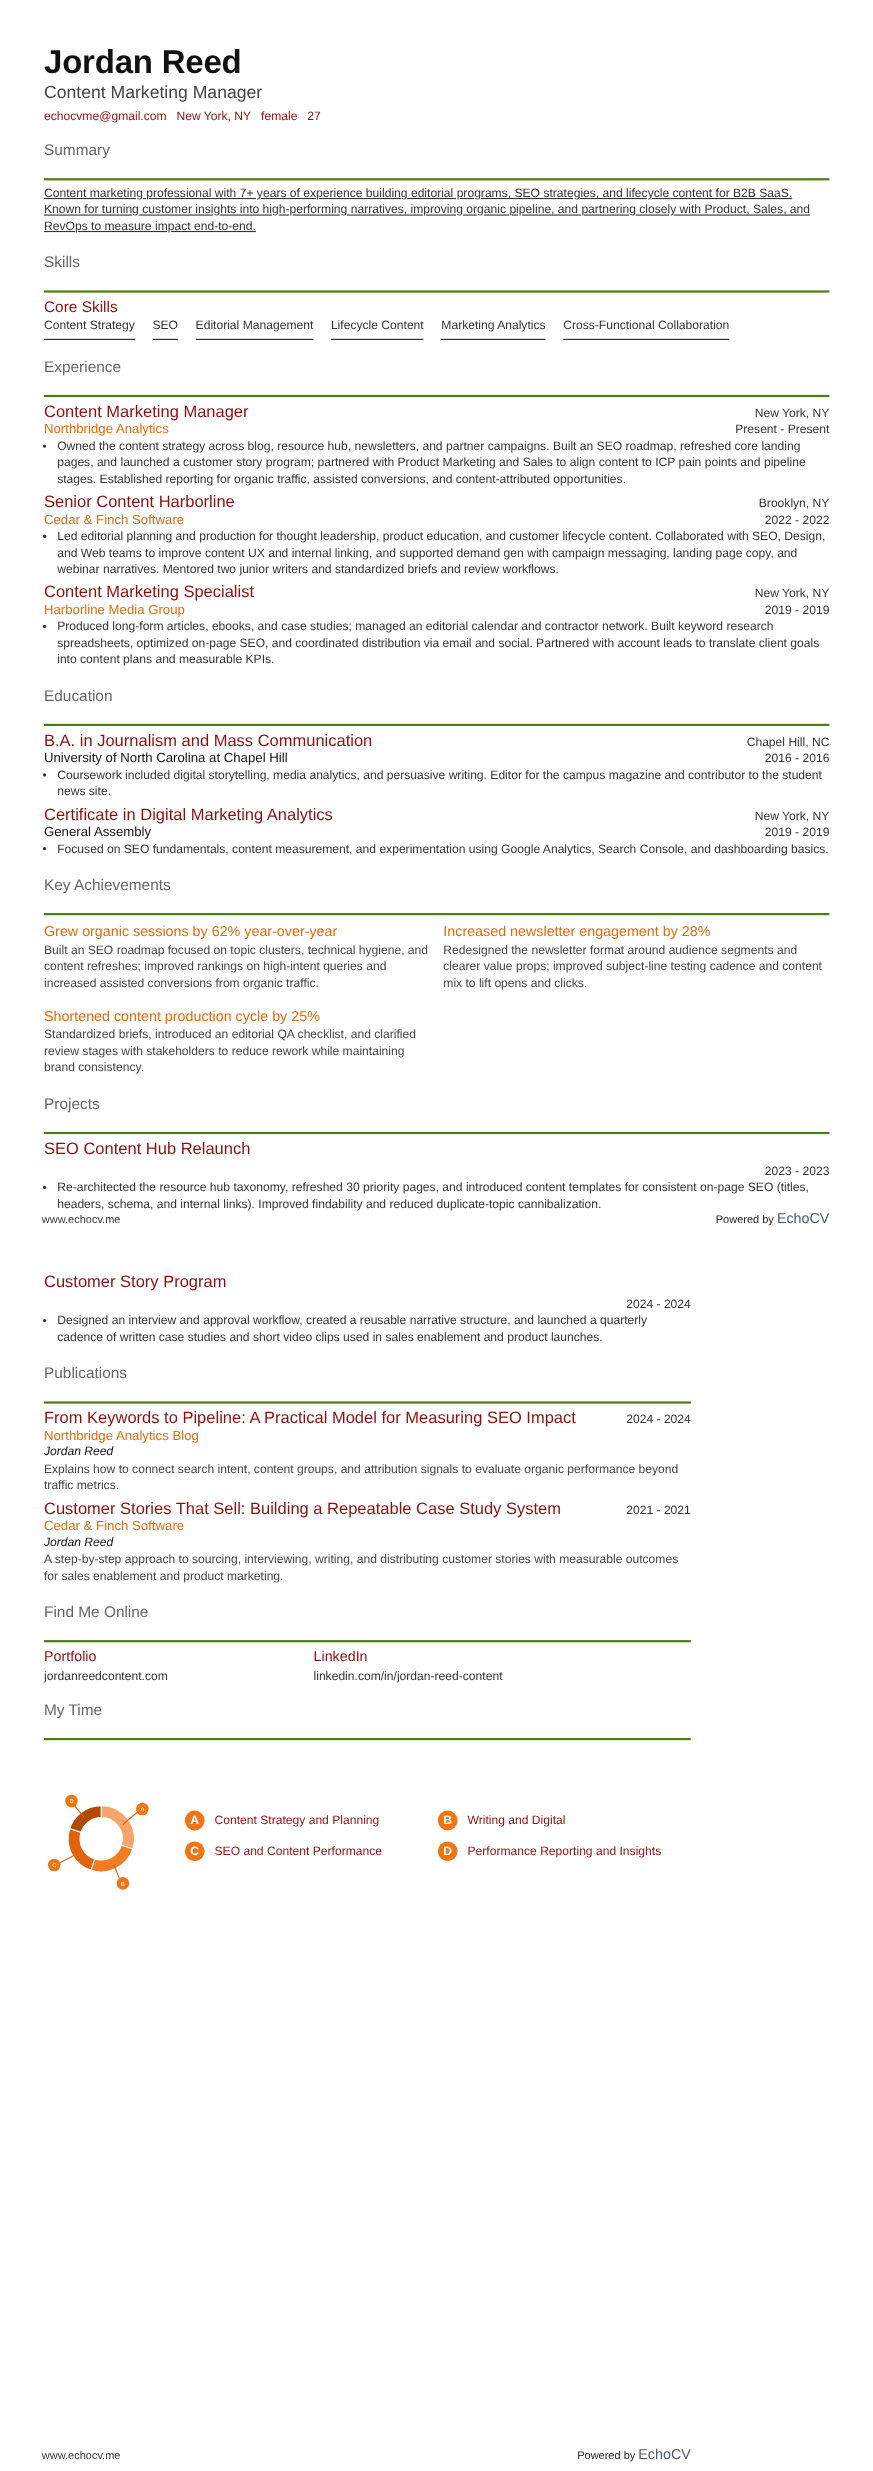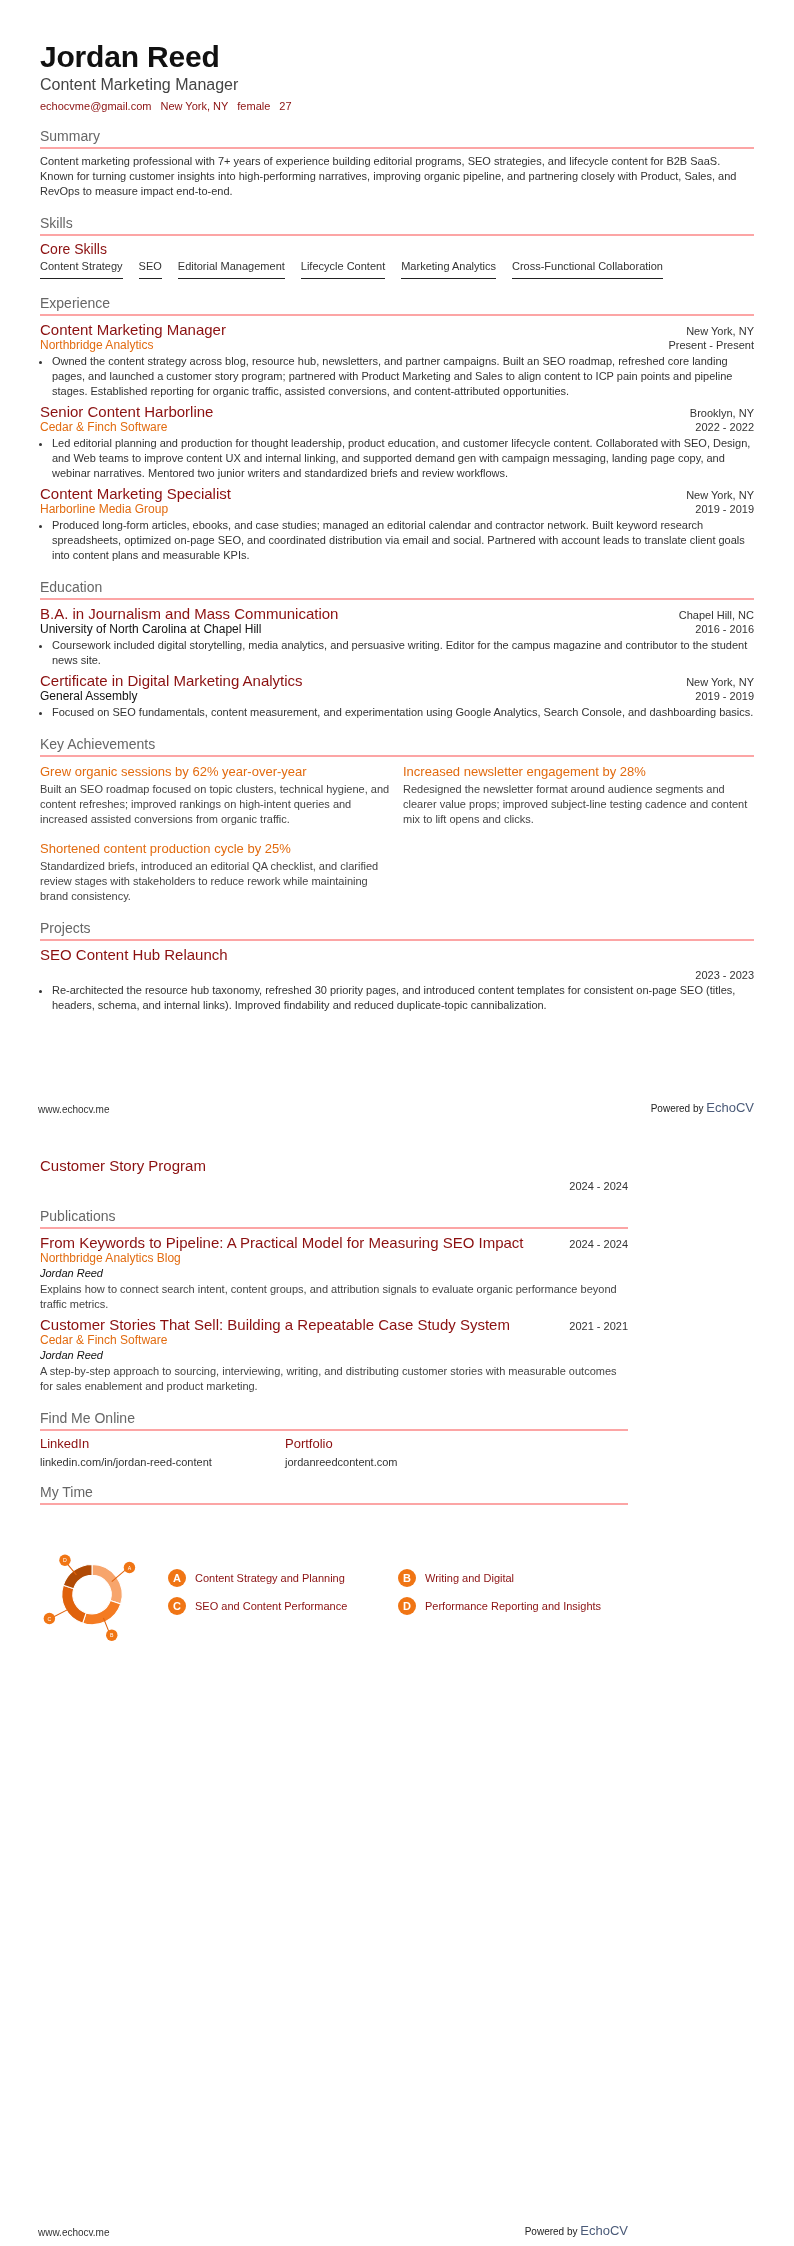--- a/index.html
+++ b/index.html
@@ -7,22 +7,22 @@
   .page { position: relative; width: 794px; height: 1123px; padding: 40px 40px 0 40px; }
   .page2 { position: relative; width: 668px; height: 1123px; padding: 30px 40px 0 40px; }
   .footer { position: absolute; left: 38px; right: 40px; bottom: 8px; display: flex; justify-content: space-between; align-items: flex-end; font-size: 10px; color: #333; }
   .footer .brand { font-size: 10px; color: #222; }
   .footer .brand b { font-weight: normal; font-size: 13px; color: #4a5a78; }
   .name { font-size: 30px; font-weight: bold; color: #111; line-height: 34px; letter-spacing: -0.2px; }
   .role { font-size: 16px; color: #444; margin-top: 2px; }
   .contact { font-size: 11px; color: #8b1010; margin-top: 6px; }
   .contact span { margin-right: 9px; }
   .section { margin-top: 16px; }
-  .sec-title { font-size: 14px; color: #666; padding-bottom: 3px; border-bottom: 2px solid #fca5a5; margin-bottom: 5px; }
-  .para { font-size: 11px; line-height: 15px; color: #333; }
+  .sec-title { font-size: 14px; color: #666; padding-bottom: 18px; border-bottom: 2px solid #4d7c0f; margin-bottom: 5px; }
+  .para { font-size: 11px; line-height: 15px; color: #333; text-decoration: underline; }
   .subhead { font-size: 14px; color: #8b1010; margin-top: 4px; }
   .skills { display: flex; gap: 16px; margin-top: 3px; }
   .skill { font-size: 11px; color: #333; padding-bottom: 6px; border-bottom: 1.5px solid #222; }
   .entry { margin-top: 4px; }
   .row { display: flex; justify-content: space-between; align-items: baseline; }
   .entry-title { font-size: 15px; color: #8b1010; }
   .right { font-size: 11px; color: #333; }
   .org { font-size: 12px; color: #e26b10; }
   .org-dark { font-size: 12px; color: #111; }
   ul.bul { margin: 2px 0 0 0; padding-left: 12px; }
@@ -179,20 +179,23 @@
     <span class="brand"><span>Powered by</span> <b>EchoCV</b></span>
   </div>
 </div>
 
 <div class="page2">
   <div class="entry">
     <div class="entry-title">Customer Story Program</div>
     <div class="row" style="justify-content:flex-end;margin-top:6px;">
         <span class="right">2024 - 2024</span>
       </div>
+    <ul class="bul">
+        <li>Designed an interview and approval workflow, created a reusable narrative structure, and launched a quarterly cadence of written case studies and short video clips used in sales enablement and product launches.</li>
+      </ul>
   </div>
 
   <div class="section">
     <div class="sec-title">Publications</div>
     <div class="entry">
       <div class="row">
           <span class="entry-title">From Keywords to Pipeline: A Practical Model for Measuring SEO Impact</span>
           <span class="right">2024 - 2024</span>
         </div>
       <div class="org">Northbridge Analytics Blog</div>
@@ -207,26 +210,26 @@
       <div class="org">Cedar &amp; Finch Software</div>
       <div class="pub-author">Jordan Reed</div>
       <div class="ach-text">A step-by-step approach to sourcing, interviewing, writing, and distributing customer stories with measurable outcomes for sales enablement and product marketing.</div>
     </div>
   </div>
 
   <div class="section">
     <div class="sec-title">Find Me Online</div>
     <div class="links">
       <div class="link-col">
+        <div class="link-title">Portfolio</div>
+        <div class="link-val">jordanreedcontent.com</div>
+      </div>
+      <div class="link-col">
         <div class="link-title">LinkedIn</div>
         <div class="link-val">linkedin.com/in/jordan-reed-content</div>
-      </div>
-      <div class="link-col">
-        <div class="link-title">Portfolio</div>
-        <div class="link-val">jordanreedcontent.com</div>
       </div>
     </div>
   </div>
 
   <div class="section">
     <div class="sec-title">My Time</div>
     <div class="mytime">
       <svg width="200" height="150" viewBox="0 0 200 150">
         <g transform="translate(100,80)">
 

